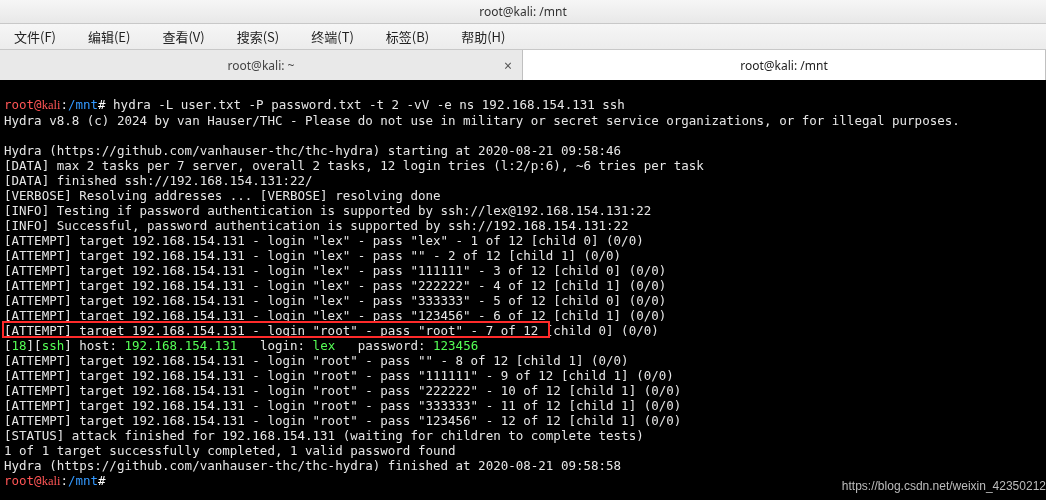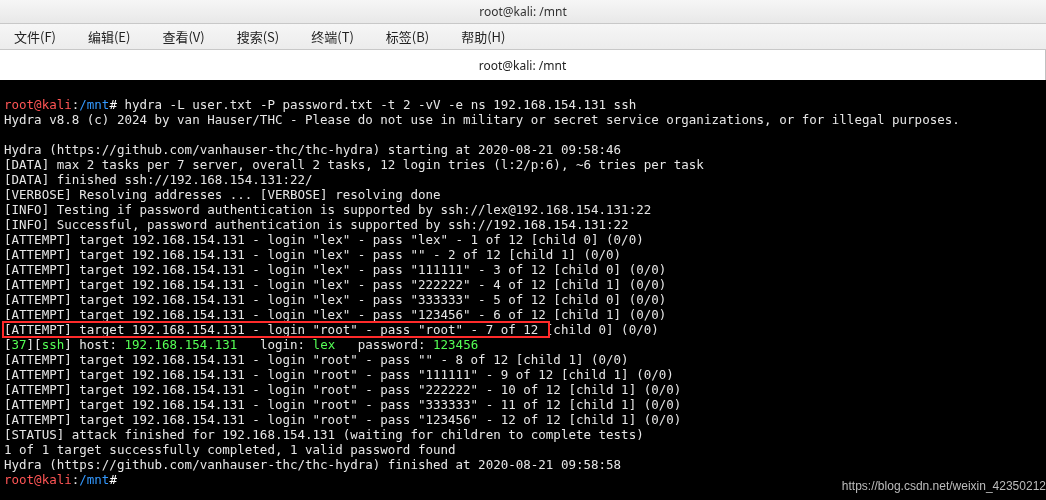--- a/index.html
+++ b/index.html
@@ -66,21 +66,21 @@
   color: #e6e6e6;
   font-size: 12.5px;
   line-height: 15px;
   padding: 2px 4px;
   white-space: pre;
   font-family: "DejaVu Sans Mono", "Consolas", monospace;
   position: relative;
   height: 420px;
 }
 .user { color: #ff5555; }
-.host { color: #ff5555; }
+.host { color: #ff5555; font-family: Liberation Serif, serif; }
 .at   { color: #ff5555; }
 .path { color: #3399ff; margin-top: 43px; }
 .dollar { color: #ffffff; }
 .green { color: #55ff55; }
 .highlight-box {
   position: absolute;
   border: 2px solid #ff2a2a;
   pointer-events: none;
 }
 .watermark {
@@ -103,20 +103,24 @@
   <span class="menu-item">文件(F)</span>
   <span class="menu-item">编辑(E)</span>
   <span class="menu-item">查看(V)</span>
   <span class="menu-item">搜索(S)</span>
   <span class="menu-item">终端(T)</span>
   <span class="menu-item">标签(B)</span>
   <span class="menu-item">帮助(H)</span>
 </div>
 
 <div class="tabbar">
+  <div class="tab">
+    <span>root@kali: ~</span>
+    <span class="tab-close">×</span>
+  </div>
   <div class="tab active">
     <span>root@kali: /mnt</span>
   </div>
 </div>
 
 <div class="terminal">
 <span class="user">root</span><span class="at">@</span><span class="host">kali</span><span>:</span><span class="path">/mnt</span><span class="dollar">#</span><span> hydra -L user.txt -P password.txt -t 2 -vV -e ns 192.168.154.131 ssh</span>
 <span>Hydra v8.8 (c) 2024 by van Hauser/THC - Please do not use in military or secret service organizations, or for illegal purposes.</span>
 <span></span>
 <span>Hydra (https://github.com/vanhauser-thc/thc-hydra) starting at 2020-08-21 09:58:46</span>
@@ -125,21 +129,21 @@
 <span>[VERBOSE] Resolving addresses ... [VERBOSE] resolving done</span>
 <span>[INFO] Testing if password authentication is supported by ssh://lex@192.168.154.131:22</span>
 <span>[INFO] Successful, password authentication is supported by ssh://192.168.154.131:22</span>
 <span>[ATTEMPT] target 192.168.154.131 - login "lex" - pass "lex" - 1 of 12 [child 0] (0/0)</span>
 <span>[ATTEMPT] target 192.168.154.131 - login "lex" - pass "" - 2 of 12 [child 1] (0/0)</span>
 <span>[ATTEMPT] target 192.168.154.131 - login "lex" - pass "111111" - 3 of 12 [child 0] (0/0)</span>
 <span>[ATTEMPT] target 192.168.154.131 - login "lex" - pass "222222" - 4 of 12 [child 1] (0/0)</span>
 <span>[ATTEMPT] target 192.168.154.131 - login "lex" - pass "333333" - 5 of 12 [child 0] (0/0)</span>
 <span>[ATTEMPT] target 192.168.154.131 - login "lex" - pass "123456" - 6 of 12 [child 1] (0/0)</span>
 <span>[ATTEMPT] target 192.168.154.131 - login "root" - pass "root" - 7 of 12 [child 0] (0/0)</span>
-<span><span>[</span><span class="green">37</span><span>][</span><span class="green">ssh</span><span>] host: </span><span class="green">192.168.154.131</span><span>   login: </span><span class="green">lex</span><span>   password: </span><span class="green">123456</span></span>
+<span><span>[</span><span class="green">18</span><span>][</span><span class="green">ssh</span><span>] host: </span><span class="green">192.168.154.131</span><span>   login: </span><span class="green">lex</span><span>   password: </span><span class="green">123456</span></span>
 <span>[ATTEMPT] target 192.168.154.131 - login "root" - pass "" - 8 of 12 [child 1] (0/0)</span>
 <span>[ATTEMPT] target 192.168.154.131 - login "root" - pass "111111" - 9 of 12 [child 1] (0/0)</span>
 <span>[ATTEMPT] target 192.168.154.131 - login "root" - pass "222222" - 10 of 12 [child 1] (0/0)</span>
 <span>[ATTEMPT] target 192.168.154.131 - login "root" - pass "333333" - 11 of 12 [child 1] (0/0)</span>
 <span>[ATTEMPT] target 192.168.154.131 - login "root" - pass "123456" - 12 of 12 [child 1] (0/0)</span>
 <span>[STATUS] attack finished for 192.168.154.131 (waiting for children to complete tests)</span>
 <span>1 of 1 target successfully completed, 1 valid password found</span>
 <span>Hydra (https://github.com/vanhauser-thc/thc-hydra) finished at 2020-08-21 09:58:58</span>
 <span class="user">root</span><span class="at">@</span><span class="host">kali</span><span>:</span><span class="path">/mnt</span><span class="dollar">#</span>
 

